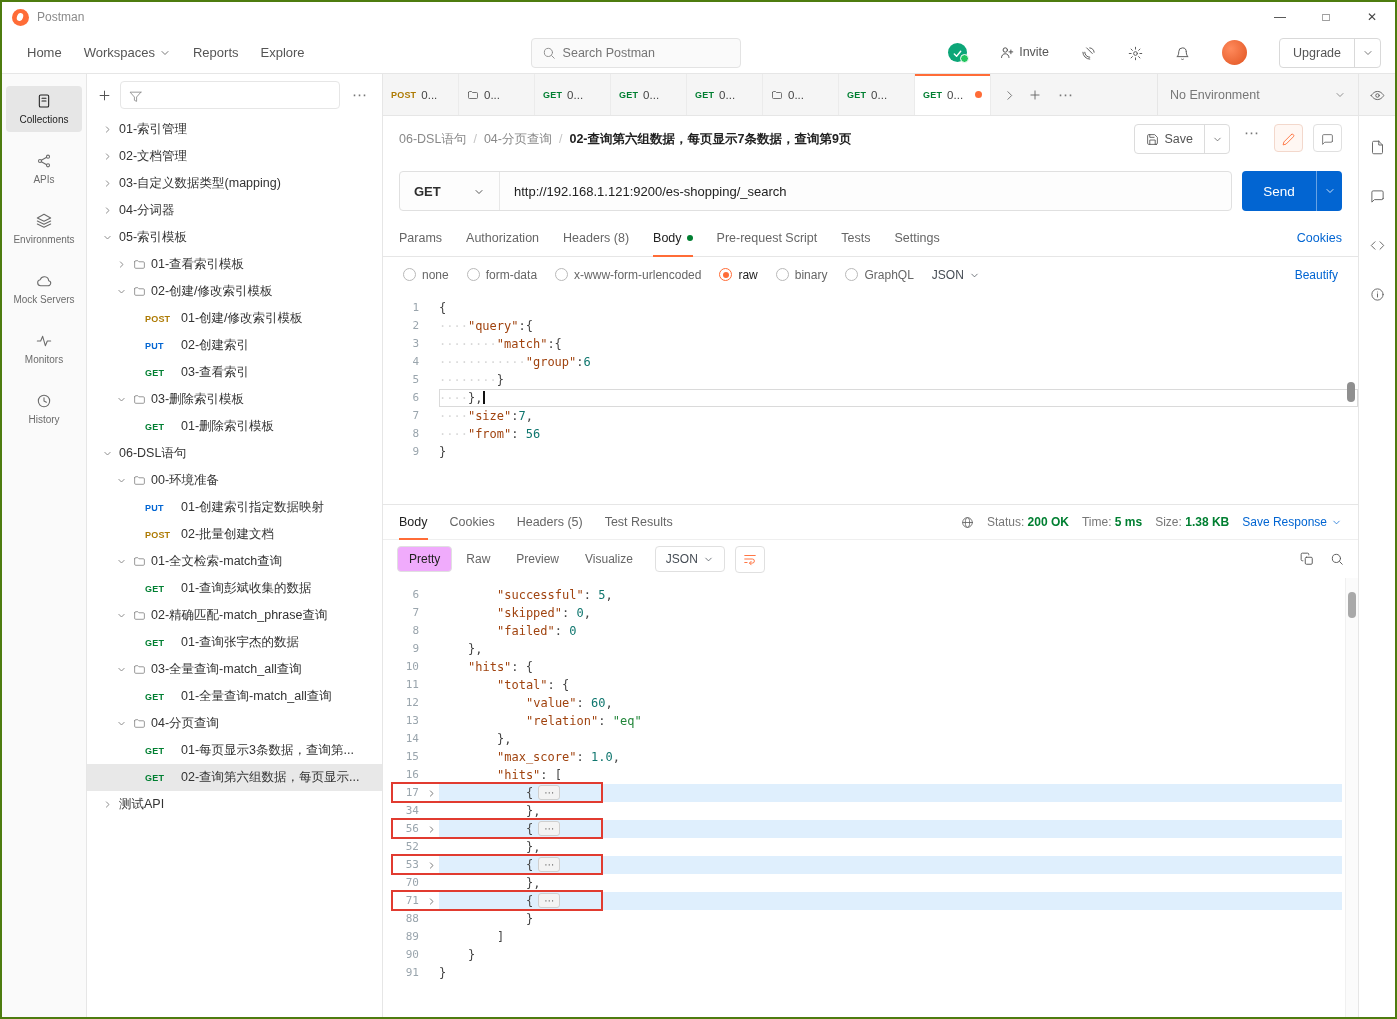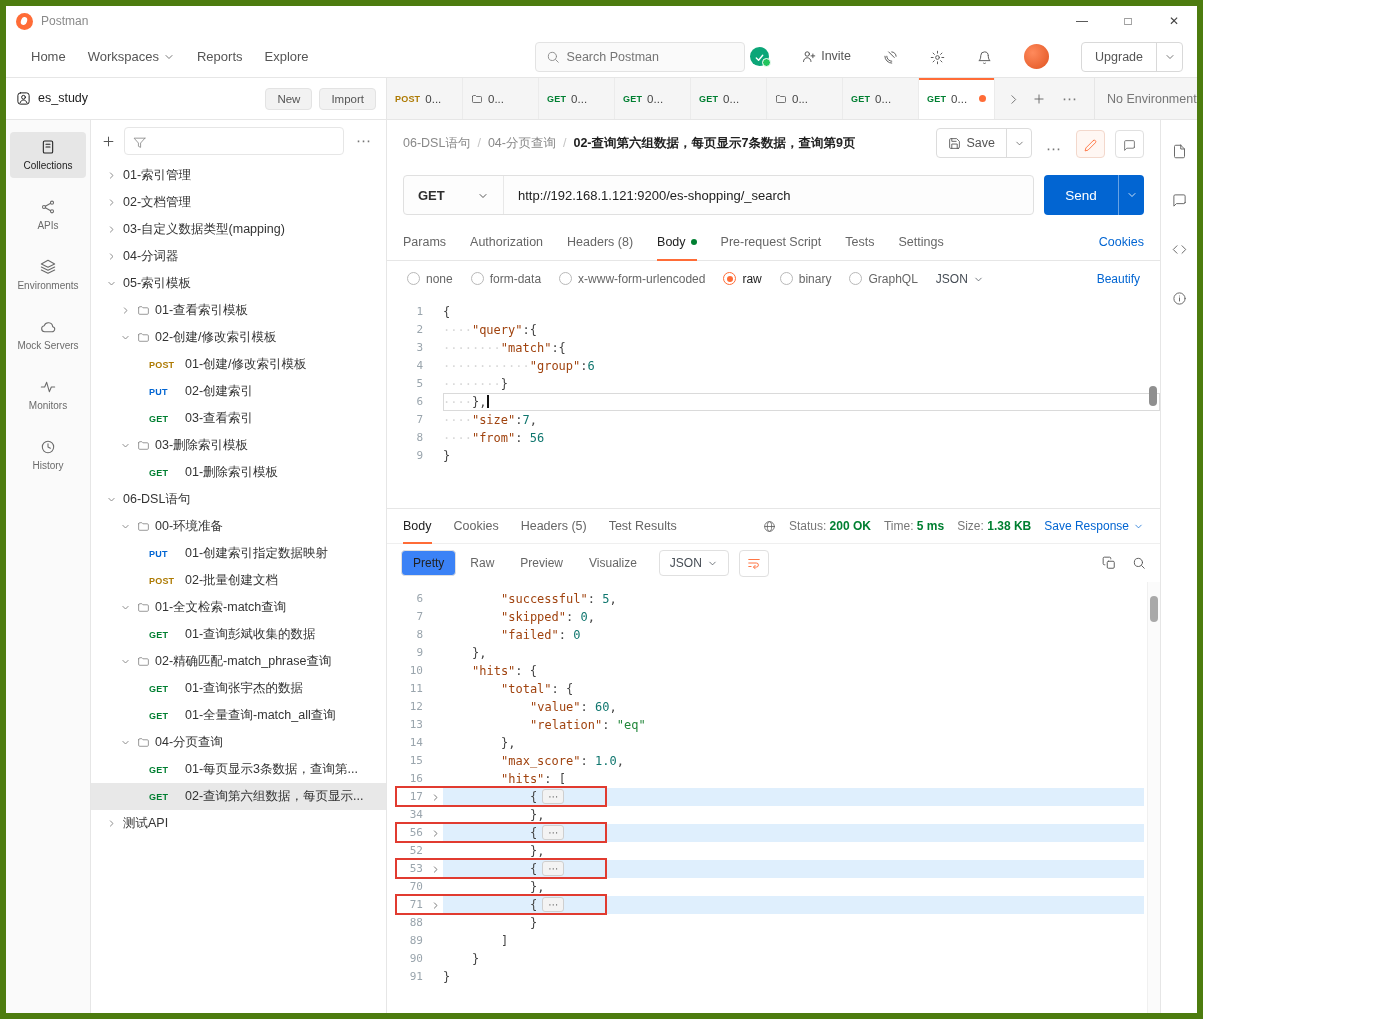--- a/index.html
+++ b/index.html
@@ -1,18 +1,18 @@
 <!DOCTYPE html>
 <html><head>
 <meta charset="utf-8">
 <style>
 *{margin:0;padding:0;box-sizing:border-box}
 html,body{width:1397px;height:1019px}
 body{font-family:"Liberation Sans",sans-serif;color:#212121;background:#fff;font-size:13px}
-.window{width:1203px;height:1019px;border:6px solid #4d7c0f;display:flex;flex-direction:column;overflow:hidden;background:#fff}
+.window{width:1397px;height:1019px;border:2px solid #4d7c0f;display:flex;flex-direction:column;overflow:hidden;background:#fff}
 .ic{display:inline-flex;align-items:center;justify-content:center;vertical-align:middle}
 
 .titlebar{height:30px;flex:none;display:flex;align-items:center;padding-left:10px;gap:8px}
 .logo{width:17px;height:17px;border-radius:50%;background:#FF6C37;position:relative;flex:none}
 .logo::after{content:"";position:absolute;left:5px;top:4px;width:6px;height:8px;border-radius:45%;background:#fff;transform:rotate(18deg)}
 .app-title{font-size:12px;color:#8A8A8A}
 .win-controls{margin-left:auto;display:flex;height:100%}
 .win-btn{width:46px;display:flex;align-items:center;justify-content:center;font-size:12px;color:#444}
 
 .menubar{height:26px;flex:none;display:flex;align-items:center;padding-left:6px}
@@ -72,21 +72,21 @@
 .main-row{flex:1;display:flex;min-height:0}
 .main-panel{flex:1;display:flex;flex-direction:column;min-width:0}
 .right-rail{width:37px;flex:none;border-left:1px solid #E6E6E6;display:flex;flex-direction:column;align-items:center;gap:23px;padding-top:18px;color:#6B6B6B}
 .rr-btn{width:26px;height:26px;display:flex;align-items:center;justify-content:center;border-radius:4px}
 
 .crumb-row{height:46px;flex:none;display:flex;align-items:center;padding:0 16px;gap:8px}
 .crumbs{display:flex;align-items:center;gap:7px;font-size:12.5px;overflow:hidden;white-space:nowrap}
 .crumb{color:#898989}
 .crumb-sep{color:#C4C4C4}
 .crumb-current{color:#212121;font-weight:600}
-.crumb-actions{margin-left:auto;display:flex;align-items:flex-end;gap:10px}
+.crumb-actions{margin-left:auto;display:flex;align-items:flex-start;gap:10px}
 .save-btn{display:flex;align-items:stretch;height:30px;border:1px solid #DCDCDC;border-radius:4px;color:#555;font-size:12.5px;background:#fff}
 .save-main{display:flex;align-items:center;gap:6px;padding:0 11px;border-right:1px solid #DCDCDC}
 .save-caret{width:24px;display:flex;align-items:center;justify-content:center}
 .dots-btn{color:#777;font-size:15px;letter-spacing:1px;padding:0 4px}
 .sq-btn{width:29px;height:28px;border:1px solid #E0E0E0;border-radius:4px;display:flex;align-items:center;justify-content:center;color:#6B6B6B;background:#fff}
 .sq-btn.accent{color:#FF6C37;border-color:#F3D8CC;background:#FFF7F3}
 
 .url-row{height:58px;flex:none;display:flex;align-items:center;gap:10px;padding:0 16px}
 .url-bar{flex:1;height:40px;border:1px solid #E0E0E0;border-radius:4px;display:flex;align-items:center;background:#FDFDFD;overflow:hidden}
 .method-select{width:100px;flex:none;height:100%;display:flex;align-items:center;justify-content:space-between;padding:0 14px;border-right:1px solid #E8E8E8;font-size:13px;font-weight:600;color:#2E2E2E}
@@ -128,21 +128,21 @@
 .fold svg{display:block}
 .editor-sb{position:absolute;right:3px;top:90px;width:8px;height:20px;background:#8F8F8F;border-radius:4px}
 
 .resp-header{height:36px;flex:none;border-top:1px solid #E6E6E6;border-bottom:1px solid #EFEFEF;display:flex;align-items:stretch;gap:22px;padding:0 16px;font-size:12.5px;color:#666}
 .resp-meta{margin-left:auto;display:flex;align-items:center;gap:13px;font-size:12px}
 .meta-label{color:#777}
 .meta-value{color:#007F31;font-weight:600}
 .save-resp{color:#0265D2;display:flex;align-items:center;gap:4px}
 .resp-controls{height:38px;flex:none;display:flex;align-items:center;gap:6px;padding:0 14px;font-size:12px;color:#666}
 .view-tab{padding:5px 11px;border:1px solid transparent;border-radius:4px}
-.view-tab.active{border-color:#E0E0E0;background:#3b82f6;color:#212121}
+.view-tab.active{border-color:#E0E0E0;background:#f0abfc;color:#212121}
 .lang-pill{display:flex;align-items:center;gap:5px;border:1px solid #E0E0E0;border-radius:4px;padding:5px 10px;color:#454C54;margin-left:4px}
 .wrap-btn{width:30px;height:27px;border:1px solid #E0E0E0;border-radius:4px;display:flex;align-items:center;justify-content:center;color:#FF6C37;margin-left:4px}
 .rc-right{margin-left:auto;display:flex;align-items:center;gap:16px;color:#555}
 .resp-editor{flex:1;position:relative;padding-top:8px;overflow:hidden;min-height:0}
 .resp-track{position:absolute;right:0;top:0;bottom:0;width:13px;background:#FBFBFB;border-left:1px solid #F0F0F0}
 .resp-sb{position:absolute;right:2px;top:14px;width:8px;height:26px;background:#A9A9A9;border-radius:4px;z-index:3}
 .resp-editor .code-row{padding-right:16px}
 </style>
 </head>
 <body>
@@ -228,34 +228,20 @@
                 <polyline points="6 9 12 15 18 9"></polyline>
               </svg>
             </span>
           </span>
       </span>
     </div>
   </div>
 
   <div class="content-row">
     <div class="left-col">
-      <div class="ws-header">
-        <span class="ws-name">
-          <span id="ws-ic"><span class="ic">
-                <svg width="15" height="15" viewBox="0 0 24 24" fill="none" stroke="currentColor" stroke-width="1.6" stroke-linecap="round" stroke-linejoin="round">
-                  <rect x="3" y="3" width="18" height="18" rx="4"></rect>
-                  <circle cx="12" cy="10" r="3"></circle>
-                  <path d="M6.5 19c.8-3 2.9-4.5 5.5-4.5s4.7 1.5 5.5 4.5"></path>
-                </svg>
-              </span></span>
-          <span>es_study</span>
-        </span>
-        <span class="ws-btn first">New</span>
-        <span class="ws-btn">Import</span>
-      </div>
       <div class="left-body">
         <div class="rail" id="rail">
             <div class="rail-item active">
               <span class="ic">
                 <svg width="16" height="16" viewBox="0 0 24 24" fill="none" stroke="currentColor" stroke-width="1.6" stroke-linecap="round" stroke-linejoin="round">
                   <rect x="5" y="3" width="14" height="18" rx="2"></rect>
                   <line x1="9" y1="8" x2="15" y2="8"></line>
                   <line x1="9" y1="12" x2="15" y2="12"></line>
                 </svg>
               </span>
@@ -480,20 +466,33 @@
                 <span class="ic">
                   <svg width="13" height="13" viewBox="0 0 24 24" fill="none" stroke="currentColor" stroke-width="1.6" stroke-linecap="round" stroke-linejoin="round">
                     <path d="M3 7a2 2 0 0 1 2-2h4l2 2h8a2 2 0 0 1 2 2v8a2 2 0 0 1-2 2H5a2 2 0 0 1-2-2V7z"></path>
                   </svg>
                 </span>
                 <span class="tlabel">02-精确匹配-match_phrase查询</span>
               </div>
               <div class="tree-row" style="padding-left:58px">
                 <span class="tmethod" style="color:#007F31">GET</span>
                 <span class="tlabel">01-查询张宇杰的数据</span>
+              </div>
+              <div class="tree-row" style="padding-left:28px">
+                <span class="chev down">
+                  <svg width="9" height="9" viewBox="0 0 24 24" fill="none" stroke="currentColor" stroke-width="2.6" stroke-linecap="round" stroke-linejoin="round">
+                    <polyline points="9 5 16 12 9 19"></polyline>
+                  </svg>
+                </span>
+                <span class="ic">
+                  <svg width="13" height="13" viewBox="0 0 24 24" fill="none" stroke="currentColor" stroke-width="1.6" stroke-linecap="round" stroke-linejoin="round">
+                    <path d="M3 7a2 2 0 0 1 2-2h4l2 2h8a2 2 0 0 1 2 2v8a2 2 0 0 1-2 2H5a2 2 0 0 1-2-2V7z"></path>
+                  </svg>
+                </span>
+                <span class="tlabel">03-全量查询-match_all查询</span>
               </div>
               <div class="tree-row" style="padding-left:58px">
                 <span class="tmethod" style="color:#007F31">GET</span>
                 <span class="tlabel">01-全量查询-match_all查询</span>
               </div>
               <div class="tree-row" style="padding-left:28px">
                 <span class="chev down">
                   <svg width="9" height="9" viewBox="0 0 24 24" fill="none" stroke="currentColor" stroke-width="2.6" stroke-linecap="round" stroke-linejoin="round">
                     <polyline points="9 5 16 12 9 19"></polyline>
                   </svg>

